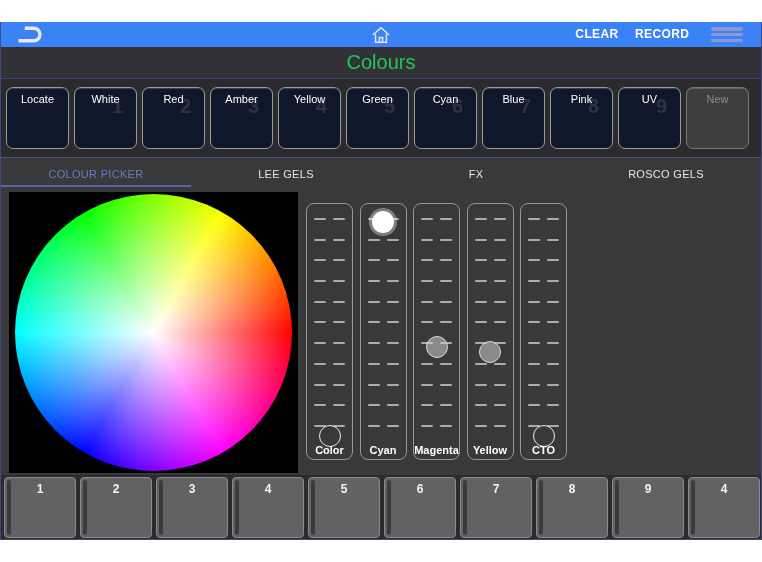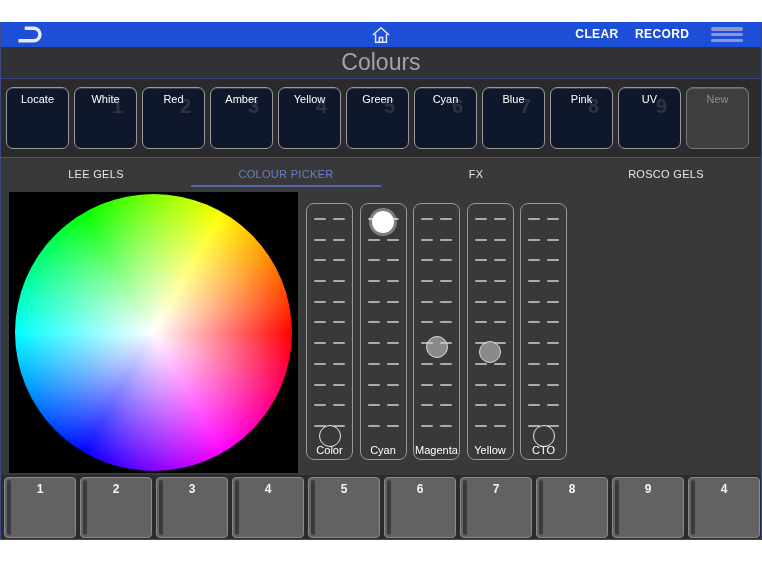--- a/index.html
+++ b/index.html
@@ -12,21 +12,21 @@
   }
   .app {
     position:absolute; left:0; top:22px; width:762px; height:518px;
     background:#313134;
     border:1px solid #3f4a85;
     border-top:none;
     overflow:hidden;
   }
   
   .topbar {
-    position:relative; height:25px; background:#1d4ed8;
+    position:relative; height:25px; background:#3b82f6;
     display:flex; align-items:center;
   }
   .back-btn { position:absolute; left:12px; top:2px; width:34px; height:21px; cursor:pointer; }
   .home-btn { position:absolute; left:369px; top:3px; width:24px; height:20px; }
   .topbar-action {
     position:absolute; top:0; height:25px; line-height:25px;
     color:#ffffff; font-size:12px; letter-spacing:0.4px; font-weight:bold;
   }
   .clear-btn  { left:573px; width:46px; text-align:center; }
   .record-btn { left:634px; width:62px; text-align:left; }
@@ -34,21 +34,21 @@
     position:absolute; left:710px; top:5px; width:32px; height:15px;
     display:flex; flex-direction:column; justify-content:space-between;
   }
   .menu-btn span { display:block; height:3.5px; background:#8d97d2; border-radius:2px; }
   
   .titlebar {
     height:32px; background:#323236;
     border-bottom:1px solid #3a4679;
     display:flex; align-items:center; justify-content:center;
   }
-  .titlebar .title { color:#a3a3a3; font-size:23px; }
+  .titlebar .title { color:#22c55e; font-size:20px; }
   
   .palette-row {
     height:78px; background:#2b2b2e;
     display:flex; gap:5px; padding:8px 0 0 5px;
   }
   .palette-btn {
     position:relative; width:63px; height:62px;
     background:#0f172a; border:1px solid #9a9a9d; border-radius:7px;
     box-shadow: inset 0 1px 0 rgba(255,255,255,.18);
     cursor:pointer;
@@ -104,21 +104,21 @@
     border:1px solid #98989b; border-radius:8px;
   }
   .fader-ticks {
     position:absolute; left:0; right:0; top:14px; bottom:32px;
     display:flex; flex-direction:column; justify-content:space-between;
   }
   .tick-row { display:flex; justify-content:space-between; padding:0 7px; }
   .tick { width:12px; height:2px; background:#ababae; border-radius:1px; }
   .fader-label {
     position:absolute; left:0; right:0; bottom:3px;
-    text-align:center; color:#ffffff; font-size:11px;
+    text-align:center; color:#ffffff; font-size:11px;font-weight:bold;
   }
   .knob {
     position:absolute; left:50%; transform:translateX(-50%);
     width:22px; height:22px; border-radius:50%; cursor:grab;
   }
   .knob--solid { background:#ffffff; box-shadow:0 0 0 3px rgba(255,255,255,0.35); }
   .knob--translucent { background:rgba(205,205,205,0.55); border:1px solid #d8d8d8; }
   .knob--outline { background:transparent; border:1.5px solid #e8e8e8; }
   
   .playbacks {
@@ -214,22 +214,22 @@
     <div class="palette-btn">
       <span class="plabel">UV</span>
       <span class="pnum">9</span>
     </div>
     <div class="palette-btn is-new">
       <span class="plabel">New</span>
     </div>
   </div>
 
   <div class="tabs-row">
+    <div class="tab active">COLOUR PICKER</div>
     <div class="tab">LEE GELS</div>
-    <div class="tab active">COLOUR PICKER</div>
     <div class="tab">FX</div>
     <div class="tab">ROSCO GELS</div>
   </div>
 
   <div class="content">
     <div class="picker-square">
       <div class="wheel"></div>
     </div>
 
     <div class="faders">

